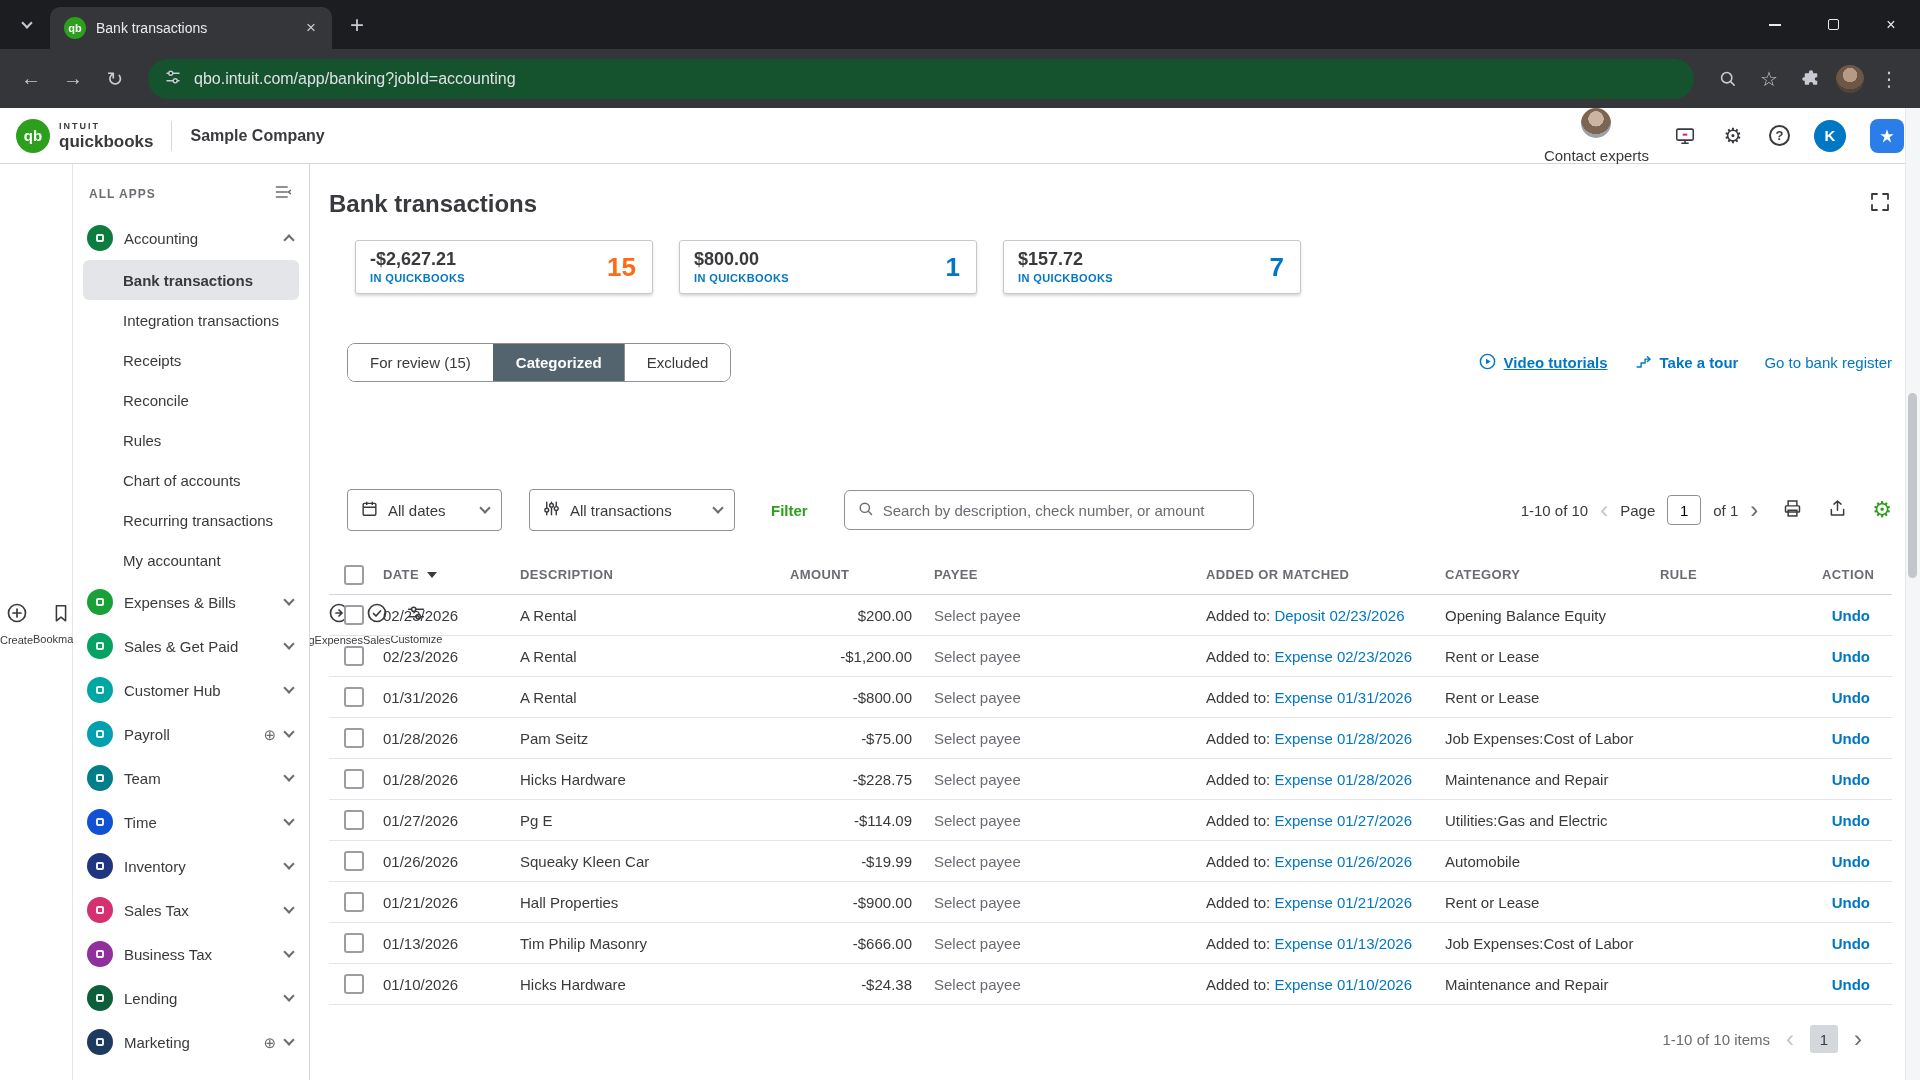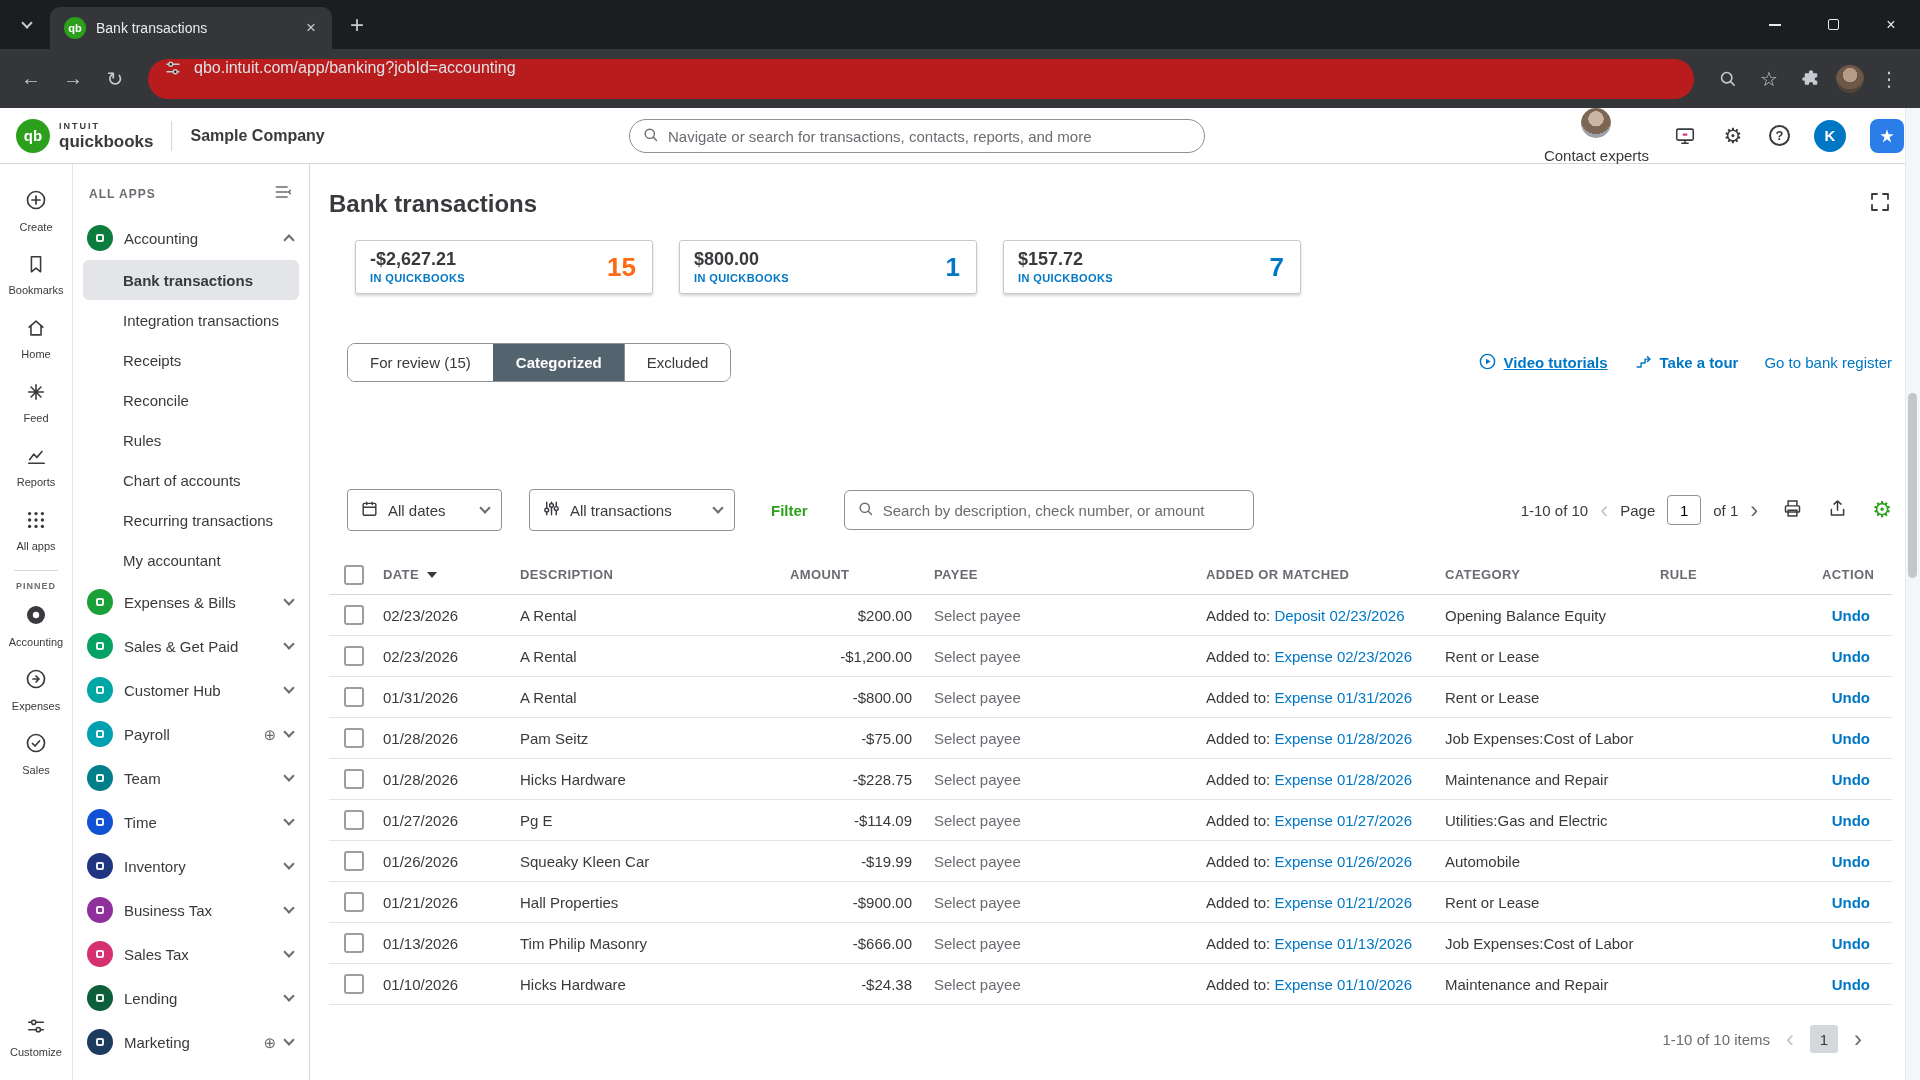--- a/index.html
+++ b/index.html
@@ -16,21 +16,21 @@
   .btab-title { color:#e8eaed; font-size:14px; white-space:nowrap; overflow:hidden; flex:1; }
   .btab-close { color:#c7cbd1; font-size:17px; width:22px; height:22px; display:flex; align-items:center; justify-content:center; border-radius:50%; }
   .newtab { width:34px; height:34px; margin-left:8px; color:#c7cbd1; font-size:24px; display:flex; align-items:center; justify-content:center; }
   .win-controls { margin-left:auto; display:flex; height:100%; }
   .wc { width:58px; height:100%; display:flex; align-items:center; justify-content:center; color:#e8eaed; font-size:16px; }
   .wc .bar { width:12px; height:2px; background:#e8eaed; }
   .wc .box { width:11px; height:11px; border:1.5px solid #e8eaed; border-radius:2px; }
 
   .toolbar { height:59px; background:#35363a; display:flex; align-items:center; padding:0 14px; gap:8px; flex:none; }
   .nav-btn { width:34px; height:34px; display:flex; align-items:center; justify-content:center; color:#c7cbd1; font-size:20px; border-radius:50%; flex:none; }
-  .omnibox { flex:1; height:40px; background:#b91c1c; border-radius:20px; display:flex; align-items:flex-start; gap:12px; padding:0 16px; margin:0 8px; min-width:0; color:#c7cbd1; }
+  .omnibox { flex:1; height:40px; background:#14532d; border-radius:20px; display:flex; align-items:center; gap:12px; padding:0 16px; margin:0 8px; min-width:0; color:#c7cbd1; }
   .omni-url { color:#dfe1e5; font-size:16px; white-space:nowrap; overflow:hidden; }
   .tb-avatar { width:28px; height:28px; border-radius:50%; background:radial-gradient(circle at 50% 36%, #b59a86 0 31%, #6d5847 32% 62%, #50443a 63%); flex:none; }
 
   
   .chev { width:8px; height:8px; border-style:solid; border-width:0 2px 2px 0; border-color:#6b6c72; transform:rotate(45deg); margin-top:-4px; flex:none; }
   .chev.up { transform:rotate(-135deg); margin-top:4px; }
   .chev.light { border-color:#c7cbd1; }
 
   
   .site { position:relative; flex:1; display:flex; flex-direction:column; min-height:0; }
@@ -50,21 +50,21 @@
   .contact-avatar { width:30px; height:30px; border-radius:50%; background:radial-gradient(circle at 50% 36%, #cbb4a1 0 31%, #7d6553 32% 62%, #9aa1a8 63%); }
   .hicon { width:24px; height:24px; display:flex; align-items:center; justify-content:center; color:#393a3d; }
   .gear-glyph { font-size:21px; line-height:1; }
   .help-circle { width:21px; height:21px; border:2px solid #393a3d; border-radius:50%; font-size:13px; font-weight:bold; display:flex; align-items:center; justify-content:center; }
   .k-avatar { width:32px; height:32px; border-radius:50%; background:#0077c5; color:#fff; font-weight:bold; font-size:15px; display:flex; align-items:center; justify-content:center; }
   .ext-tile { width:34px; height:34px; border-radius:8px; background:#2b7de9; display:flex; align-items:center; justify-content:center; }
 
   
   .qb-body { flex:1; display:flex; min-height:0; }
 
-  .rail { width:73px; border-right:1px solid #e3e5e8; display:flex; flex-direction:column; align-items:center; padding:14px 0 12px; flex:none; }
+  .rail { width:73px; border-right:1px solid #e3e5e8; display:flex; flex-direction:row; align-items:center; padding:14px 0 12px; flex:none; }
   .rail-item { width:100%; height:64px; display:flex; flex-direction:column; align-items:center; justify-content:center; gap:5px; color:#393a3d; }
   .rail-item .lbl { font-size:11px; white-space:nowrap; }
   .rail-divider { width:44px; height:1px; background:#d4d7dc; margin:8px 0 4px; }
   .rail-pinned { font-size:9px; font-weight:bold; letter-spacing:1px; color:#6b6c72; margin:6px 0 2px; }
   .rail-spacer { flex:1; }
 
   .sidebar { width:237px; border-right:1px solid #d4d7dc; padding-top:12px; flex:none; overflow:hidden; background:#fff; }
   .sb-head { display:flex; align-items:center; justify-content:space-between; padding:6px 16px 10px 16px; color:#6b6c72; }
   .sb-title { font-size:12px; font-weight:bold; letter-spacing:1px; }
   .sb-row { height:44px; display:flex; align-items:center; gap:11px; padding:0 16px 0 14px; font-size:15px; }
@@ -193,27 +193,20 @@
       <div class="qb-logo">
         <span class="qb-mark">qb</span>
         <span class="brand">
           <div class="intuit">INTUIT</div>
           <div class="qbooks">quickbooks</div>
         </span>
       </div>
       <span class="hdr-divider"></span>
       <span class="company">Sample Company</span>
 
-      <div class="qb-search">
-        <span><svg width="17" height="17" viewBox="0 0 24 24" fill="none" stroke="currentColor" stroke-width="2" stroke-linecap="round">
-              <circle cx="11" cy="11" r="6.5"></circle>
-              <path d="M16 16l4.5 4.5"></path>
-            </svg></span>
-        <input placeholder="Navigate or search for transactions, contacts, reports, and more" style="">
-      </div>
 
       <div class="hdr-right">
         <span class="contact">
           <span class="contact-avatar"></span>
           <span>Contact experts</span>
         </span>
         <span class="hicon">
             <svg width="22" height="22" viewBox="0 0 24 24" fill="none" stroke="currentColor" stroke-width="1.7">
               <rect x="3" y="4.5" width="18" height="12" rx="1.5"></rect>
               <path d="M12 16.5V20M8 20h8"></path>
@@ -418,30 +411,30 @@
 
             <div class="sb-row">
               <span class="app-dot" style="background-color: rgb(32, 53, 127);"></span>
               <span>Inventory</span>
               <span class="row-right">
                 <span class="chev"></span>
               </span>
             </div>
 
             <div class="sb-row">
+              <span class="app-dot" style="background-color: rgb(213, 48, 111);"></span>
+              <span>Sales Tax</span>
+              <span class="row-right">
+                <span class="chev"></span>
+              </span>
+            </div>
+
+            <div class="sb-row">
               <span class="app-dot" style="background-color: rgb(144, 48, 156);"></span>
               <span>Business Tax</span>
-              <span class="row-right">
-                <span class="chev"></span>
-              </span>
-            </div>
-
-            <div class="sb-row">
-              <span class="app-dot" style="background-color: rgb(213, 48, 111);"></span>
-              <span>Sales Tax</span>
               <span class="row-right">
                 <span class="chev"></span>
               </span>
             </div>
 
             <div class="sb-row">
               <span class="app-dot" style="background-color: rgb(13, 95, 60);"></span>
               <span>Lending</span>
               <span class="row-right">
                 <span class="chev"></span>

